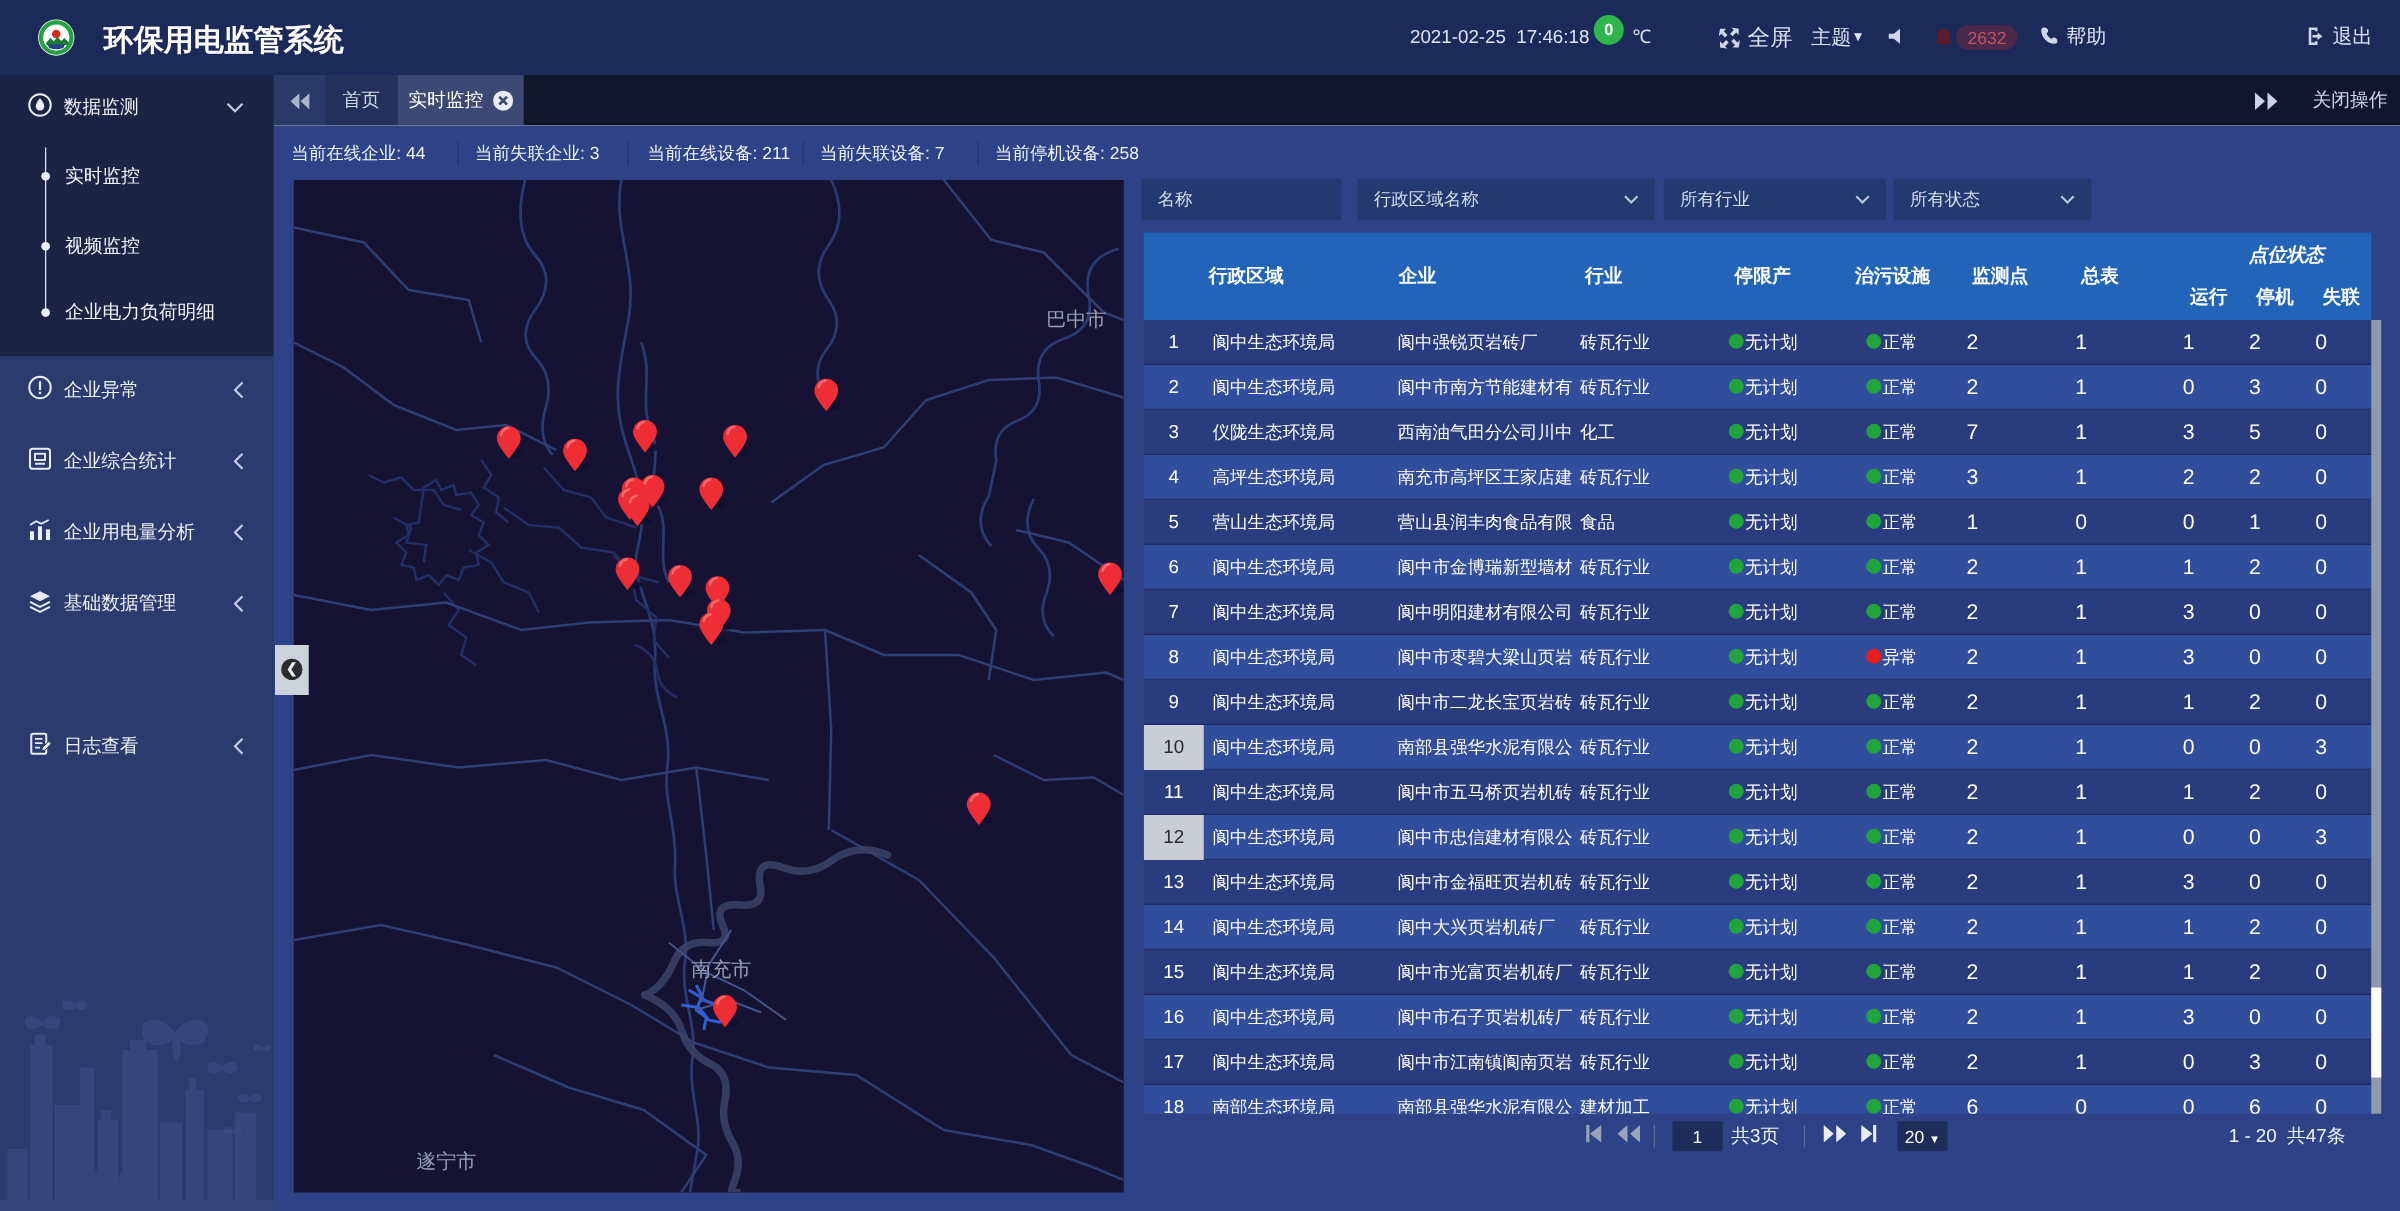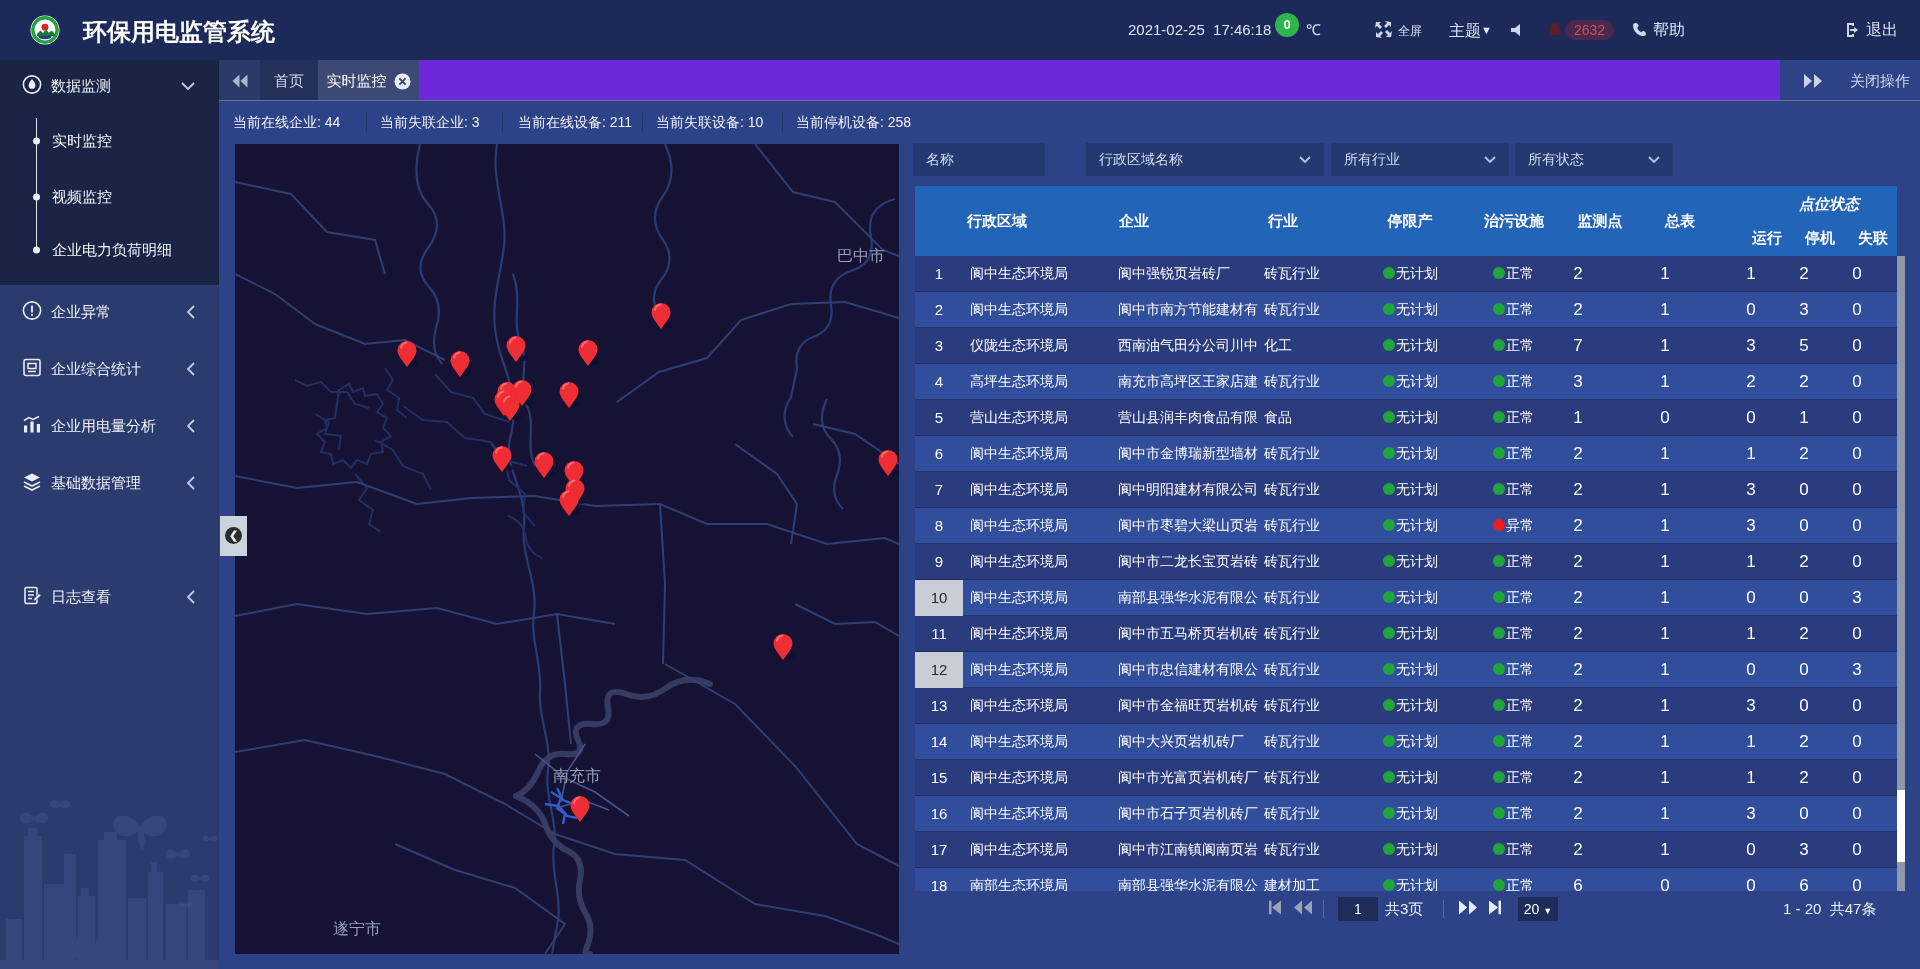--- a/index.html
+++ b/index.html
@@ -9,21 +9,21 @@
 .hitem{position:absolute;top:0;height:60px;line-height:60px;color:#dde3f2;font-size:15px;white-space:nowrap}
 #sb{position:absolute;left:0;top:60px;width:219px;height:909px;background:#2c3b6e;overflow:hidden}
 #sbgrp{position:absolute;left:0;top:0;width:219px;height:225px;background:#1a2444}
 .mi{position:absolute;left:0;width:219px;height:40px;color:#eef1f8;font-size:15px}
 .mi .txt{position:absolute;left:51px;top:50%;transform:translateY(-50%)}
 .mi .ic{position:absolute;left:22px;top:50%;transform:translateY(-50%)}
 .mi .ch{position:absolute;right:24px;top:50%;transform:translateY(-50%);color:#c3cce2;font-size:14px}
 .smi{position:absolute;left:52px;color:#f2f5fb;font-size:15px;transform:translateY(-50%)}
 .dot{position:absolute;left:33px;width:7px;height:7px;border-radius:50%;background:#e9edf7;transform:translateY(-50%)}
 #vline{position:absolute;left:36px;top:58px;width:1px;height:132px;background:#dfe5f2}
-#tabs{position:absolute;left:219px;top:60px;width:1561px;height:41px;background:#6d28d9}
+#tabs{position:absolute;left:219px;top:60px;width:1701px;height:41px;background:#0f172a}
 .tab{position:absolute;top:0;height:41px;line-height:41px;text-align:center;font-size:15px}
 .tabic{display:flex;align-items:center;justify-content:center;height:41px}
 #stats{position:absolute;left:219px;top:101px;width:1701px;height:43px;color:#f0f3fa;font-size:14px}
 #stats span{position:absolute;top:13px;white-space:nowrap}
 #stats i{position:absolute;top:12px;width:1px;height:19px;background:#22356f}
 #map{position:absolute;left:235px;top:144px;width:664px;height:810px;background:#161233;overflow:hidden}
 .fbox{position:absolute;top:143px;height:33px;background:#24396f;color:#d4dcee;font-size:14px;line-height:33px;padding-left:13px}
 .fbox .cv{position:absolute;right:13px;top:13px;width:12px;height:8px;line-height:0}
 #thead{position:absolute;left:915px;top:186px;width:982px;height:70px;background:#2264b7;color:#fff;font-weight:bold;font-size:15px}
 #thead .hc{position:absolute;transform:translate(-50%,-50%);white-space:nowrap}
@@ -54,21 +54,21 @@
     </svg>
   <div class="title">环保用电监管系统</div>
   <div class="hitem" style="left:1128px;font-size:15px">2021-02-25&nbsp; 17:46:18</div>
   <div class="hitem" style="left:1275px;top:12px;height:24px;line-height:24px"><span style="display:inline-block;width:24px;height:24px;border-radius:50%;background:#2eb54c;color:#fff;font-size:13px;font-weight:bold;text-align:center;line-height:24px">0</span></div>
   <div class="hitem" style="left:1306px;font-size:15px">℃</div>
   <div class="hitem" style="left:1375px"><svg style="vertical-align:-3px;margin-right:6px" width="17" height="17" viewBox="0 0 17 17">
         <path d="M1 1 h5 l-2 2 3 3 -2 2 -3 -3 -2 2 z" fill="#cfd6e8"></path>
         <path d="M16 1 v5 l-2 -2 -3 3 -2 -2 3 -3 -2 -2 z" fill="#cfd6e8"></path>
         <path d="M1 16 v-5 l2 2 3 -3 2 2 -3 3 2 2 z" fill="#cfd6e8"></path>
         <path d="M16 16 h-5 l2 -2 -3 -3 2 -2 3 3 2 -2 z" fill="#cfd6e8"></path>
-      </svg><span style="font-size:12px">全屏</span></div>
+      </svg><span style="font-size:18px">全屏</span></div>
   <div class="hitem" style="left:1449px;font-size:16px">主题<span style="font-size:11px;vertical-align:2px">▼</span></div>
   <div class="hitem" style="left:1510px"><svg style="vertical-align:-2px" width="14" height="14" viewBox="0 0 14 14">
         <path d="M1 5 h4 l5 -4 v12 l-5 -4 h-4 z" fill="#cfd6e8"></path>
       </svg></div>
   <div class="hitem" style="left:1548px;top:20px;height:20px;line-height:20px"><svg style="vertical-align:-3px" width="14" height="16" viewBox="0 0 14 16">
         <path d="M7 1 c3 0 5 2 5 5 v4 l1.6 3 H0.4 L2 10 V6 C2 3 4 1 7 1 z M5.4 14 h3.2 a1.7 1.7 0 0 1 -3.2 0 z" fill="#5a1e2b"></path>
       </svg><span style="display:inline-block;margin-left:3px;padding:0 9px;height:20px;border-radius:10px;background:rgba(150,40,55,0.38);color:#c65560;font-size:14px">2632</span></div>
   <div class="hitem" style="left:1632px"><svg style="vertical-align:-2px;margin-right:6px" width="15" height="15" viewBox="0 0 15 15">
         <path d="M3 1 c3 0 4 2 3.4 3.4 l-1.2 1.4 c0.8 2 2.4 3.6 4 4.4 l1.4 -1.2 C12 8.6 14 9.8 14 12 c0 1 -1 2 -2.4 2 C6 14 1 9 1 3.4 1 2 2 1 3 1 z" fill="#cfd6e8"></path>
       </svg><span style="font-size:16px">帮助</span></div>
@@ -208,21 +208,21 @@
   <div class="tab" style="left:1621px;width:80px;color:#d0d8ea">关闭操作</div>
 </div>
 <div class="abs" style="left:219px;top:100px;width:1701px;height:1px;background:#6a7499"></div>
 <div id="stats">
   <span style="left:14px">当前在线企业: 44</span>
     <i style="left:147px"></i>
   <span style="left:161px">当前失联企业: 3</span>
     <i style="left:283px"></i>
   <span style="left:299px">当前在线设备: 211</span>
     <i style="left:423px"></i>
-  <span style="left:437px">当前失联设备: 10</span>
+  <span style="left:437px">当前失联设备: 7</span>
     <i style="left:563px"></i>
   <span style="left:577px">当前停机设备: 258</span>
 </div>
 
 <div id="map"><svg style="" width="664" height="810" viewBox="0 0 664 810">
       <g stroke="#2a3a72" stroke-width="2.2" fill="none">
         <path d="M262 0 c-7 40 13 70 6 110 c-6 35 -14 60 -4 95 c9 30 21 50 11 90 c-7 28 17 50 14 88 c-3 30 14 55 10 85 c-4 28 8 50 6 80 c-2 26 12 50 8 78 c-4 26 10 50 6 76 c-4 26 8 50 4 74 l-6 34"></path>
         <path d="M278 130 c10 26 -2 48 8 70 c9 20 -4 42 6 62 c9 18 -2 40 8 60"></path>
         <path d="M185 0 q-10 40 8 60 q18 20 0 44 q-16 22 2 40 q14 16 6 40 q-6 22 6 36"></path>
         <path d="M660 55 q-30 8 -24 38 q5 26 -20 34 q-24 8 -20 34 q4 24 -18 32 q-20 8 -16 32 l-6 28 q-14 22 2 40"></path>
@@ -365,21 +365,21 @@
       <g transform="translate(345,661)">
         <ellipse cx="6" cy="13" rx="5.5" ry="3" fill="#0d1030" opacity="0.85"></ellipse>
         <path d="M0 17 C-7 8 -9.5 4 -9.5 0.5 a9.5 9.5 0 1 1 19 0 C9.5 4 7 8 0 17 z" fill="#ee2e34"></path>
         <path d="M-6 -2.2 a6.8 6.8 0 0 1 5.4 -5.4" stroke="#f9797d" stroke-width="2" fill="none" opacity="0.8" stroke-linecap="round"></path>
       </g>
     </svg></div>
 <div class="abs" style="left:220px;top:516px;width:27px;height:40px;background:#ccd3dc;z-index:5">
     <div style="position:absolute;left:5px;top:11px;width:17px;height:17px;border-radius:50%;background:#2b2b2b;color:#e8ecf4;text-align:center;line-height:17px;font-size:11px;font-weight:bold">❮</div>
   </div>
 
-<div class="fbox" style="left:913px;width:132px">名称</div>
+<div class="fbox" style="left:913px;width:160px">名称</div>
 <div class="fbox" style="left:1086px;width:238px">行政区域名称<span class="cv"><svg style="" width="12" height="8" viewBox="0 0 12 8">
         <path d="M1 1 l5 5 5 -5" stroke="#b9c4dd" stroke-width="1.8" fill="none"></path>
       </svg></span></div>
 <div class="fbox" style="left:1331px;width:178px">所有行业<span class="cv"><svg style="" width="12" height="8" viewBox="0 0 12 8">
         <path d="M1 1 l5 5 5 -5" stroke="#b9c4dd" stroke-width="1.8" fill="none"></path>
       </svg></span></div>
 <div class="fbox" style="left:1515px;width:158px">所有状态<span class="cv"><svg style="" width="12" height="8" viewBox="0 0 12 8">
         <path d="M1 1 l5 5 5 -5" stroke="#b9c4dd" stroke-width="1.8" fill="none"></path>
       </svg></span></div>
 

